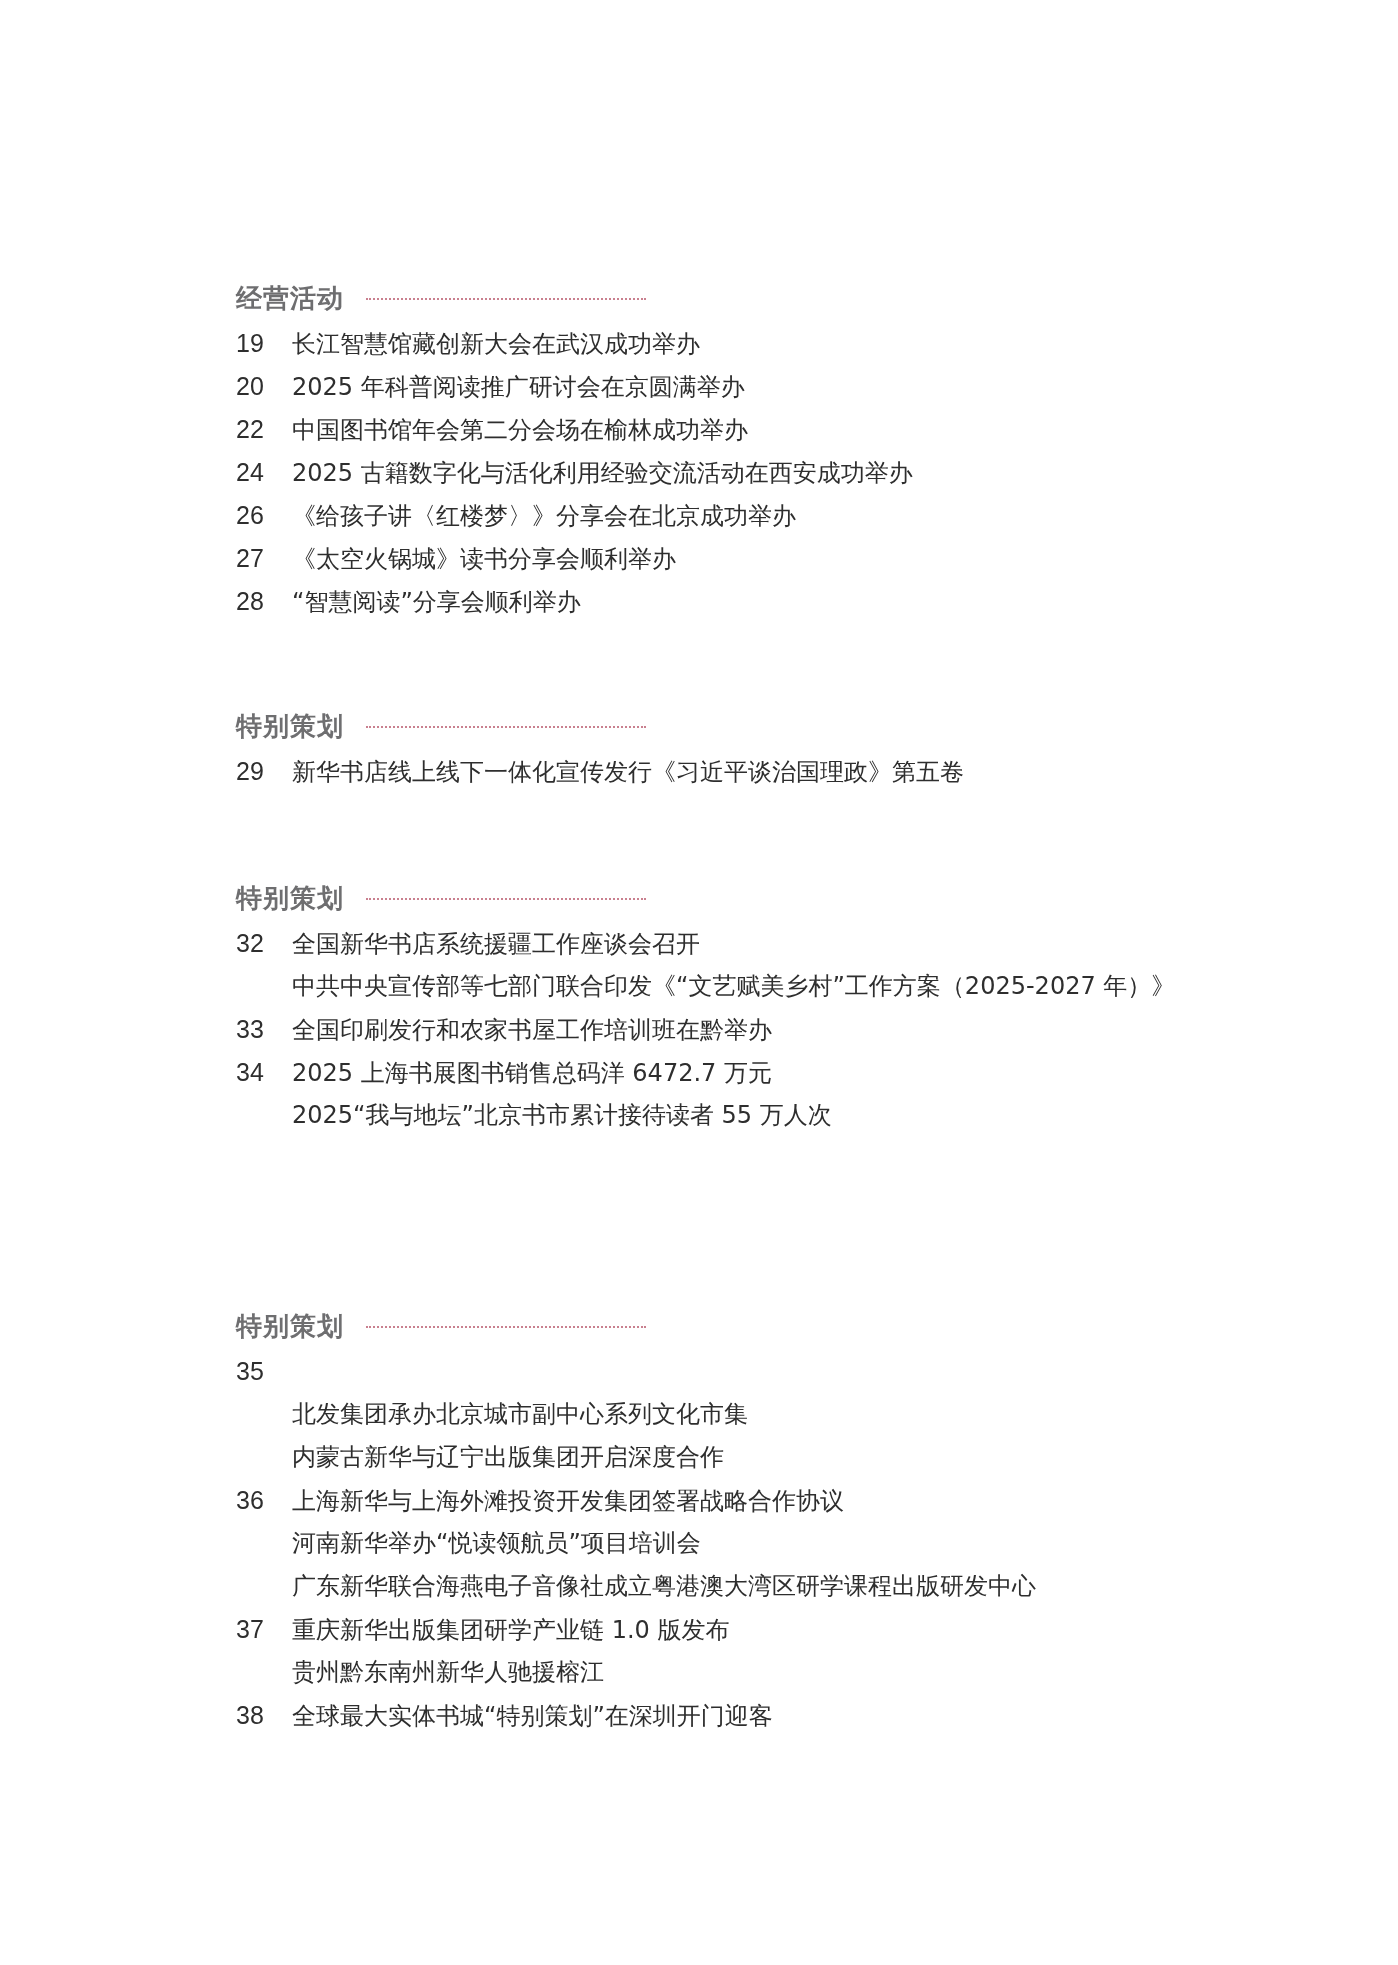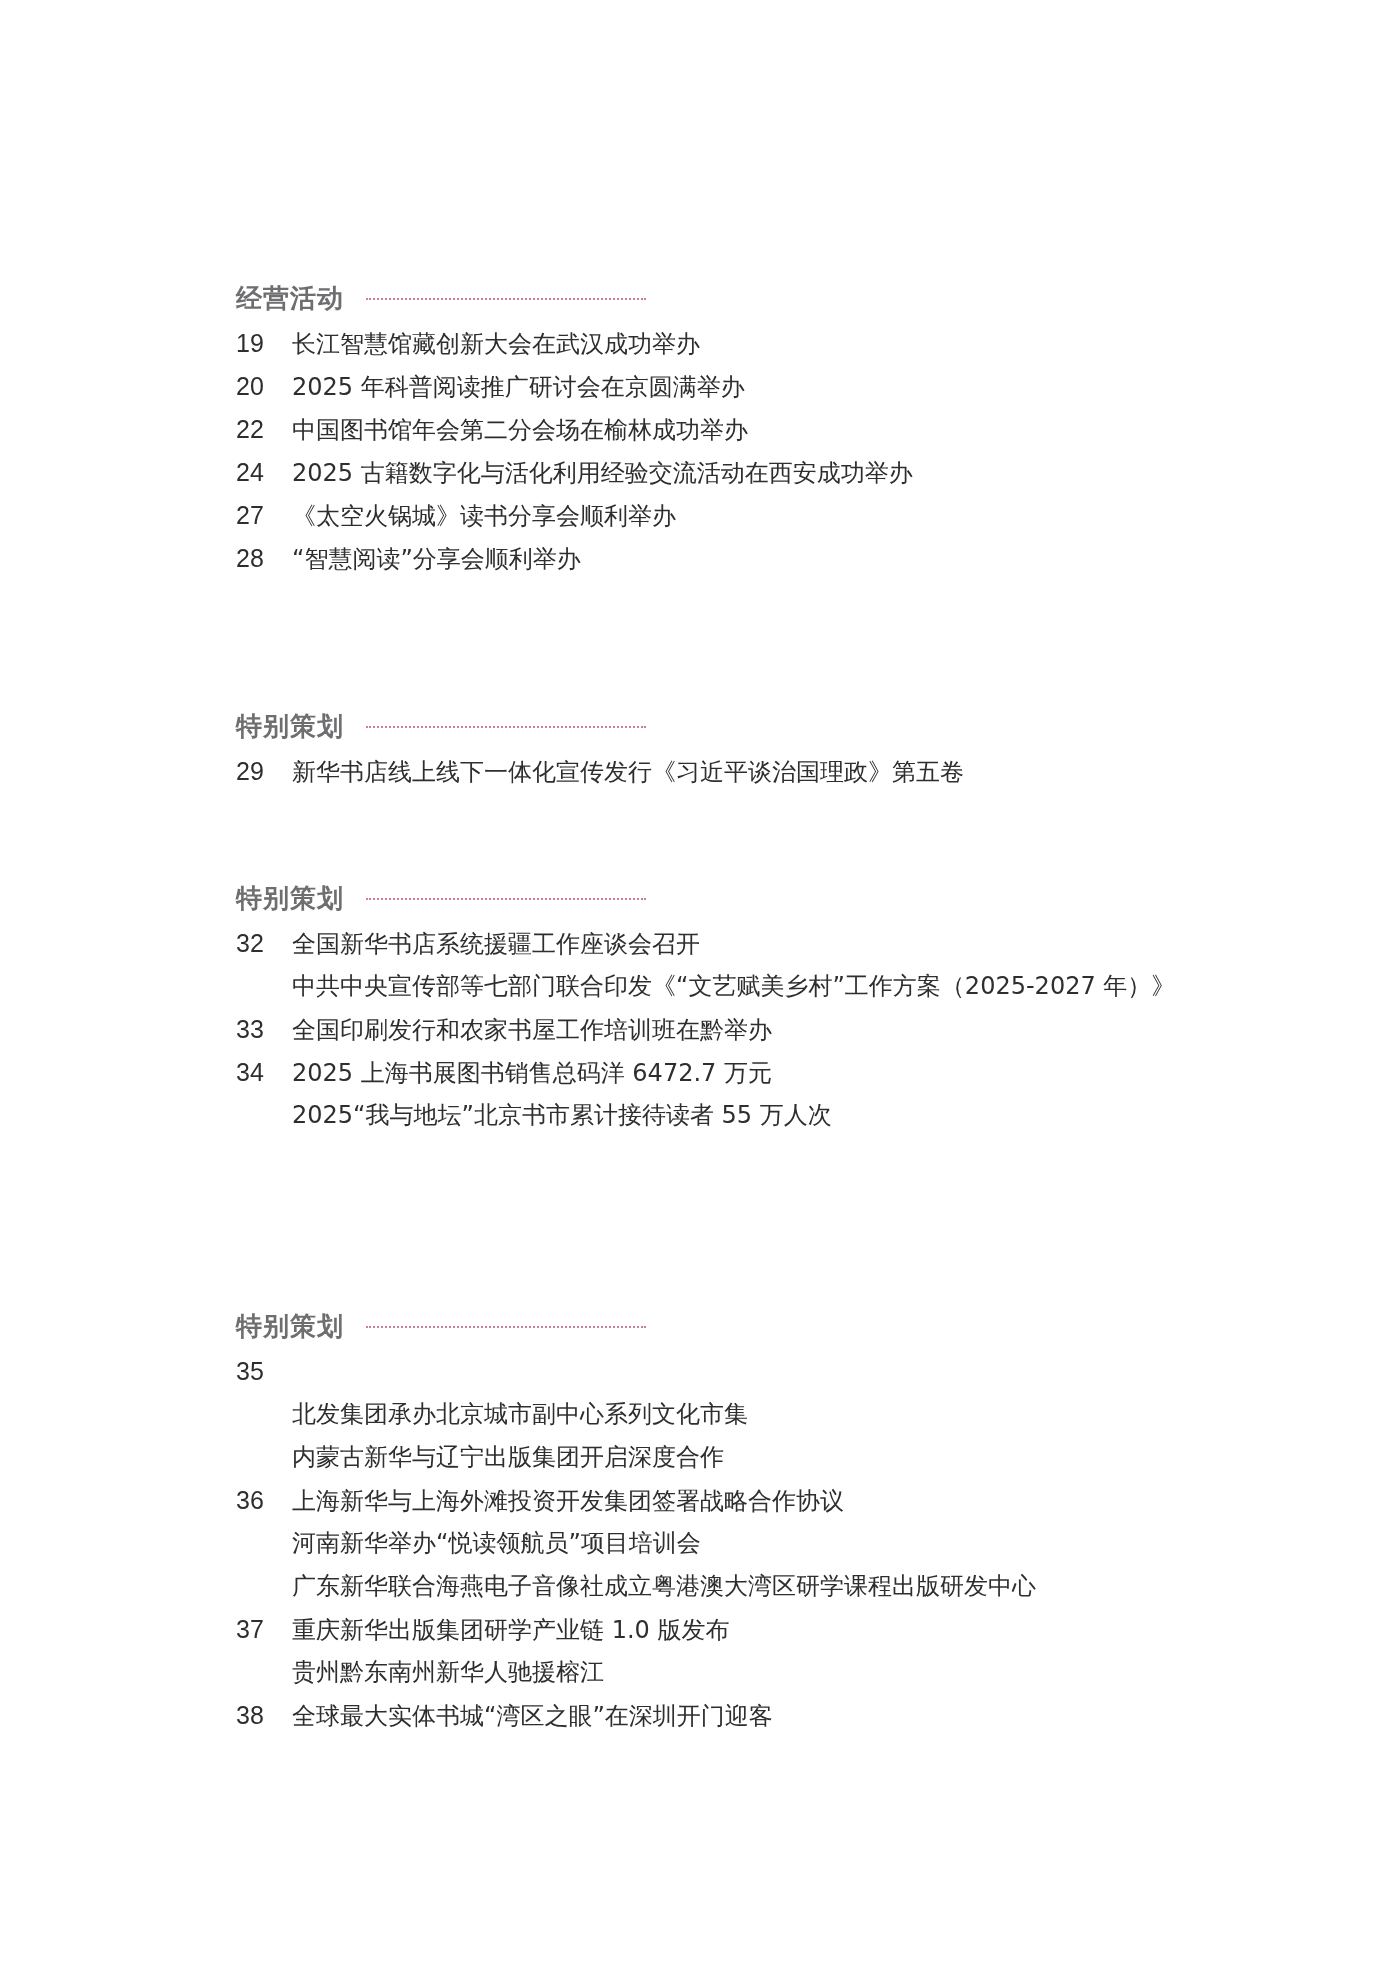--- a/index.html
+++ b/index.html
@@ -89,20 +89,24 @@
       </div>
       <div class="entry">
         <span class="entry-page">22</span>
         <span class="entry-title">中国图书馆年会第二分会场在榆林成功举办</span>
       </div>
       <div class="entry">
         <span class="entry-page">24</span>
         <span class="entry-title">2025 古籍数字化与活化利用经验交流活动在西安成功举办</span>
       </div>
       <div class="entry">
+        <span class="entry-page">26</span>
+        <span class="entry-title">《给孩子讲〈红楼梦〉》分享会在北京成功举办</span>
+      </div>
+      <div class="entry">
         <span class="entry-page">27</span>
         <span class="entry-title">《太空火锅城》读书分享会顺利举办</span>
       </div>
       <div class="entry">
         <span class="entry-page">28</span>
         <span class="entry-title">“智慧阅读”分享会顺利举办</span>
       </div>
     </div>
   </section>
 
@@ -180,18 +184,18 @@
       <div class="entry">
         <span class="entry-page">37</span>
         <span class="entry-title">重庆新华出版集团研学产业链 1.0 版发布</span>
       </div>
       <div class="entry">
         <span class="entry-page"></span>
         <span class="entry-title">贵州黔东南州新华人驰援榕江</span>
       </div>
       <div class="entry">
         <span class="entry-page">38</span>
-        <span class="entry-title">全球最大实体书城“湾区之眼”在深圳开门迎客</span>
+        <span class="entry-title">全球最大实体书城“特别策划”在深圳开门迎客</span>
       </div>
     </div>
   </section>
 
 </div>
 
 </body></html>

